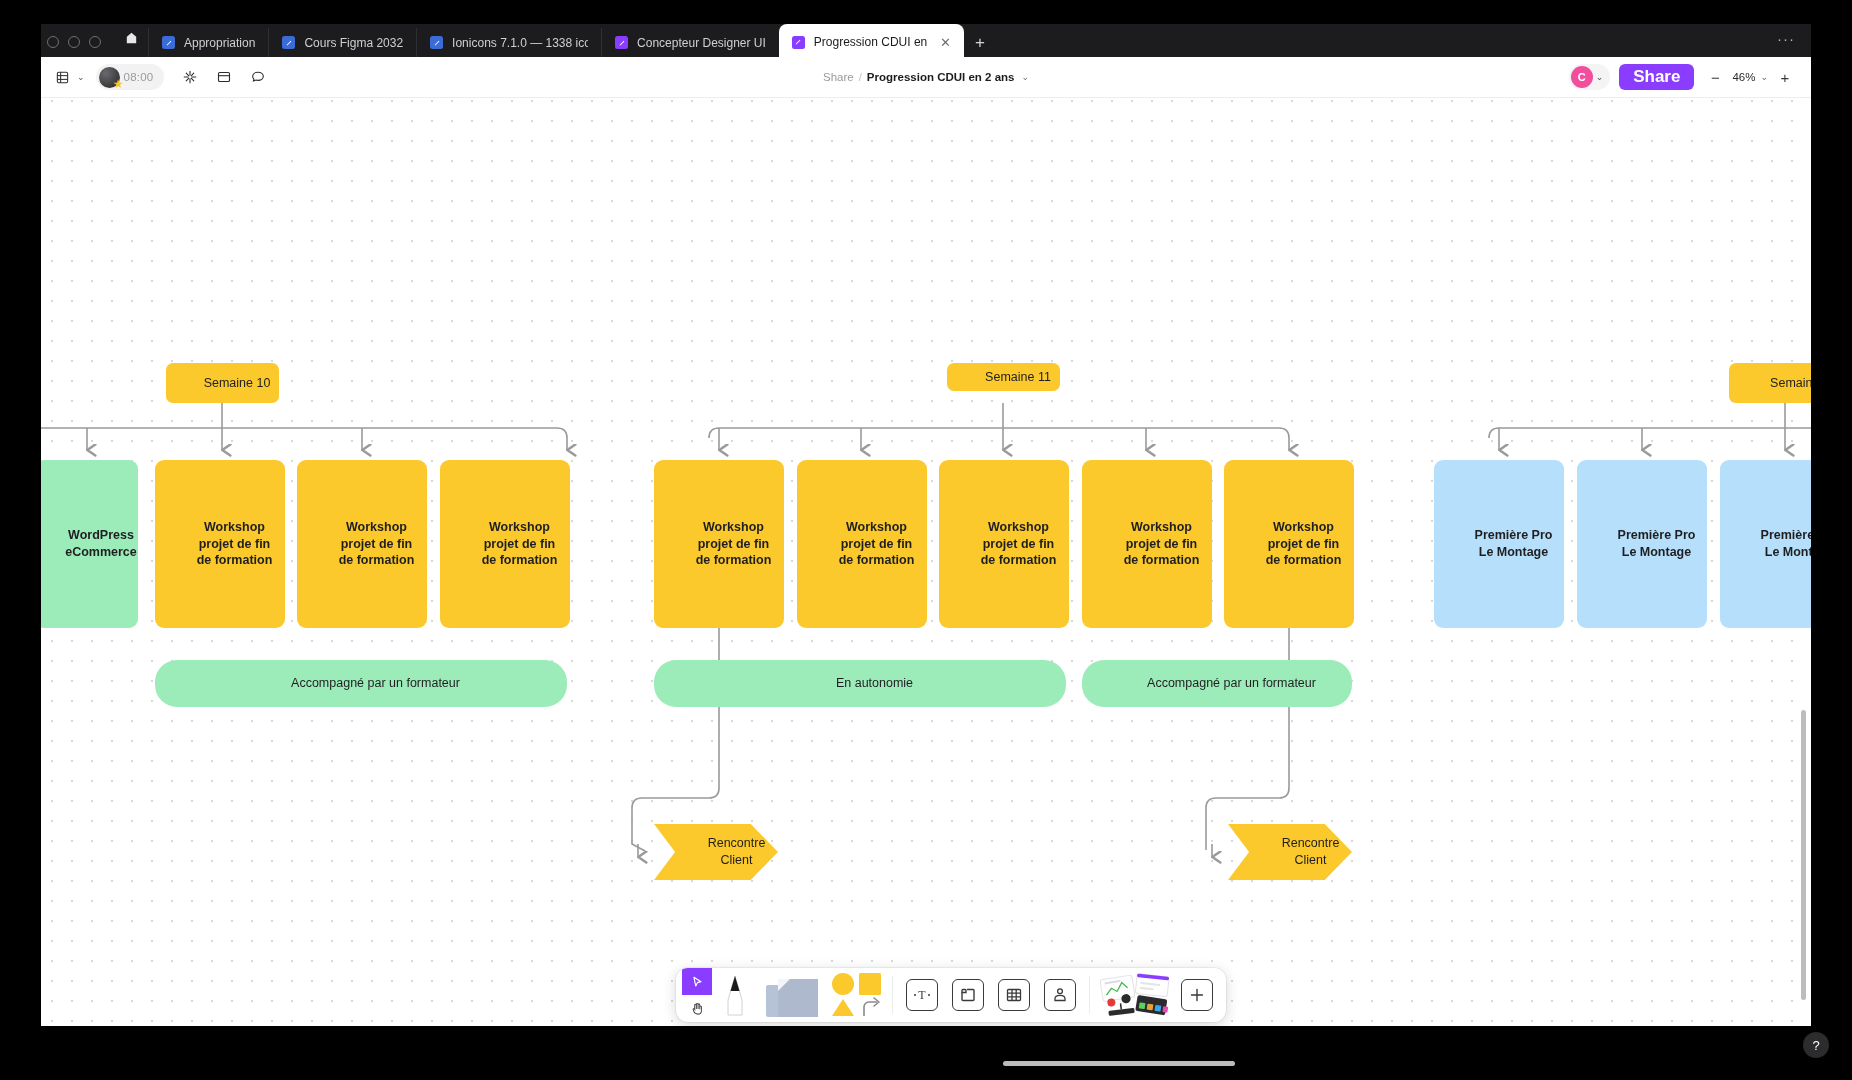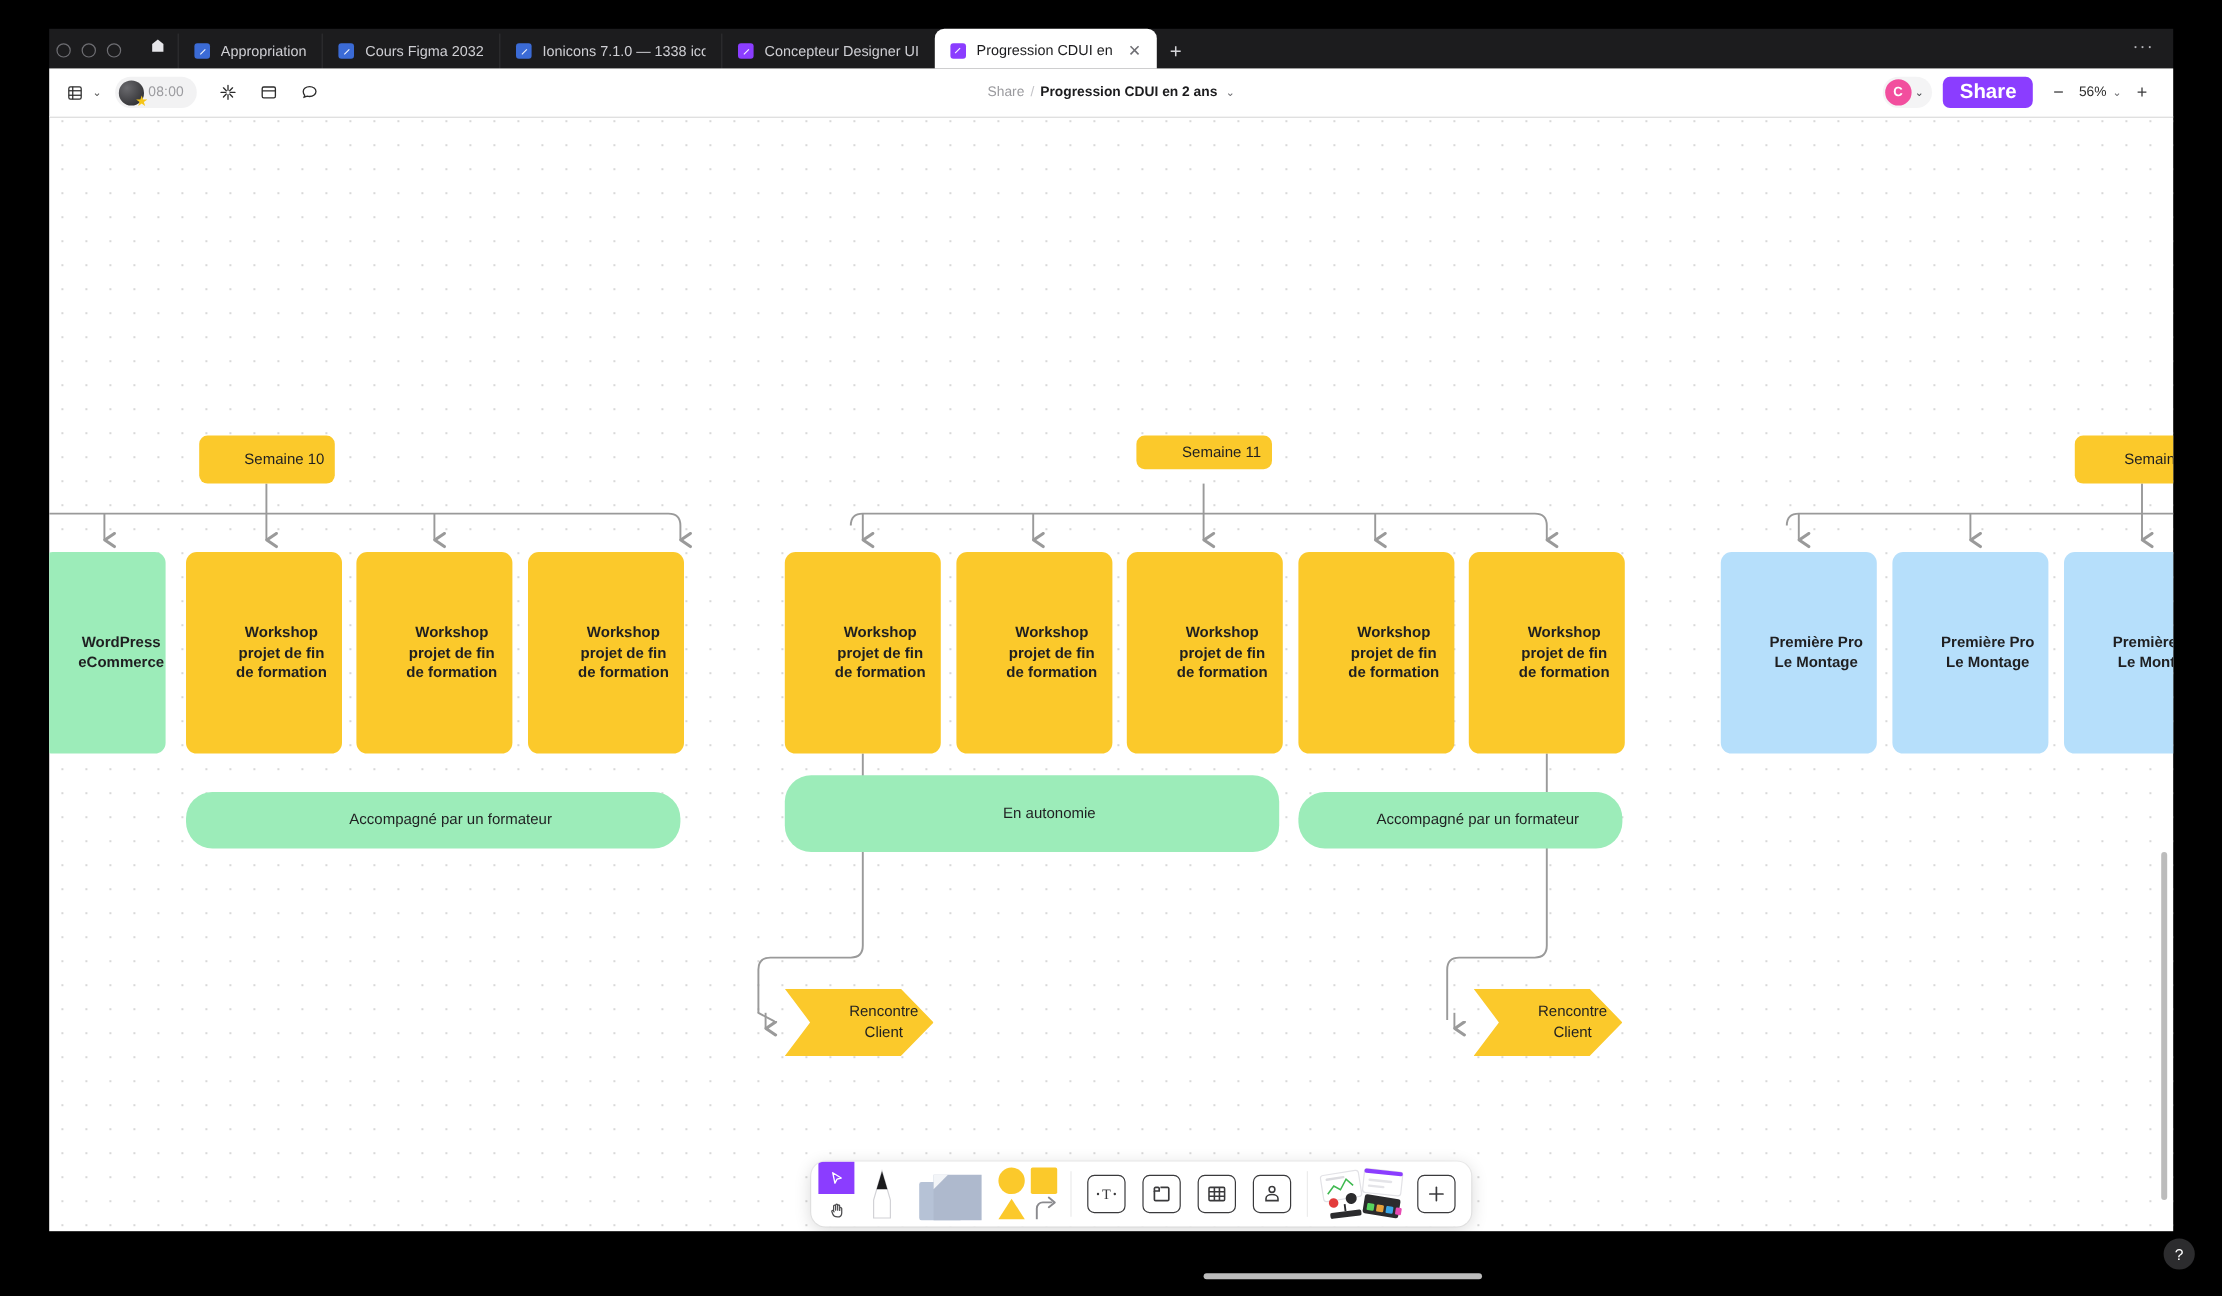--- a/index.html
+++ b/index.html
@@ -301,21 +301,21 @@
 
     <div class="tb-right">
       <div class="avatar-wrap">
         <span class="avatar">C</span>
         <span class="avatar-caret">⌄</span>
       </div>
       <button class="share-btn">Share</button>
       <div class="zoomgroup">
         <span class="zoom-btn">−</span>
         <span class="zoom-val">
-          <span>56%</span>
+          <span>46%</span>
           <span class="crumb-caret">⌄</span>
         </span>
         <span class="zoom-btn">+</span>
       </div>
     </div>
   </div>
 
   <div class="canvas">
     <svg class="edges">
       <defs>
@@ -415,21 +415,21 @@
           <span style="white-space: pre-line;">Première Pro
 Le Montage</span>
         </div>
         <div class="node node-card blue" style="left: 1679px; top: 362px; width: 130px; height: 168px;">
           <span style="white-space: pre-line;">Première Pro
 Le Montage</span>
         </div>
         <div class="node node-bar" style="left: 114px; top: 562px; width: 412px; height: 47px;">
           <span style="white-space: pre-line;">Accompagné par un formateur</span>
         </div>
-        <div class="node node-bar" style="left: 613px; top: 548px; width: 412px; height: 64px;">
+        <div class="node node-bar" style="left: 613px; top: 562px; width: 412px; height: 47px;">
           <span style="white-space: pre-line;">En autonomie</span>
         </div>
         <div class="node node-bar" style="left: 1041px; top: 562px; width: 270px; height: 47px;">
           <span style="white-space: pre-line;">Accompagné par un formateur</span>
         </div>
         <div class="node node-arrow" style="left: 613px; top: 726px; width: 124px; height: 56px;">
           <span class="lbl" style="white-space: pre-line;">Rencontre
 Client</span>
         </div>
         <div class="node node-arrow" style="left: 1187px; top: 726px; width: 124px; height: 56px;">

